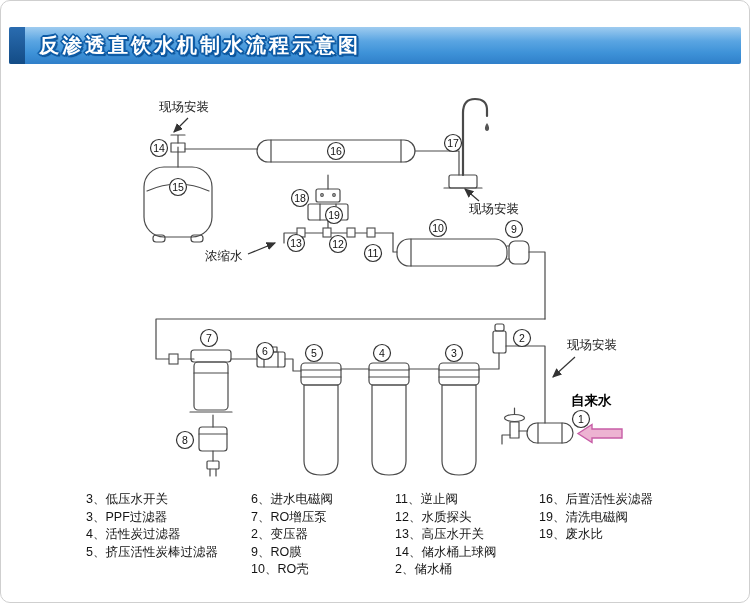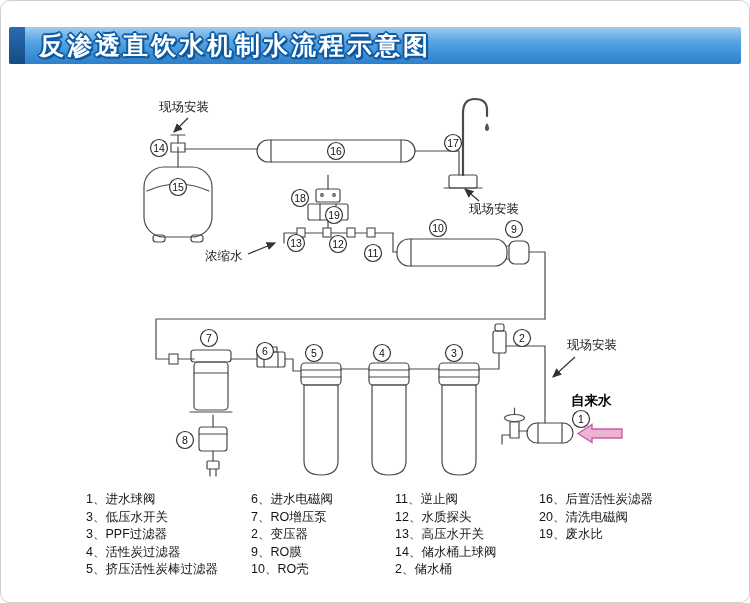--- a/index.html
+++ b/index.html
@@ -12,21 +12,21 @@
   .header{
     position:absolute;top:26px;left:8px;right:8px;height:37px;
     background:linear-gradient(180deg,#9fccf0 0%,#5aa5e2 38%,#3e92d8 70%,#2f7fc9 100%);
     border-radius:2px;display:flex;align-items:center;
   }
   .header-accent{
     width:16px;height:37px;background:linear-gradient(180deg,#2a6cb0,#134c86);
     border-radius:2px 0 0 2px;flex:0 0 auto;
   }
   .header-title{
-    padding-left:14px;font-size:25px;font-weight:bold;letter-spacing:3px;
+    padding-left:14px;font-size:20px;font-weight:bold;letter-spacing:3px;
     color:#ffffff;white-space:nowrap;
     text-shadow:
       -2px 0 0 #0d5ba6, 2px 0 0 #0d5ba6, 0 -2px 0 #0d5ba6, 0 2px 0 #0d5ba6,
       -1px -1px 0 #0d5ba6, 1px -1px 0 #0d5ba6, -1px 1px 0 #0d5ba6, 2px 2px 1px #0a4c8c;
   }
   
   .diagram{position:absolute;top:62px;left:0;}
   .pipes{stroke:#4a4a4a;stroke-width:1.2;fill:none;stroke-linecap:round;stroke-linejoin:round;}
   .fitting{fill:#ffffff;stroke:#4a4a4a;stroke-width:1.1;}
   .co circle{fill:#ffffff;stroke:#333333;stroke-width:1.2;}
@@ -265,21 +265,20 @@
         <text x="299" y="138.5">18</text>
       </g>
     <g class="co">
         <circle cx="333" cy="152" r="8.5"></circle>
         <text x="333" y="155.5">19</text>
       </g>
   </svg>
 
   <div class="legend">
     <div class="lcol" style="left:85px">
-      <div class="lrow">1、进水球阀</div>
       <div class="lrow">3、低压水开关</div>
       <div class="lrow">3、PPF过滤器</div>
       <div class="lrow">4、活性炭过滤器</div>
       <div class="lrow">5、挤压活性炭棒过滤器</div>
     </div>
     <div class="lcol" style="left:250px">
       <div class="lrow">6、进水电磁阀</div>
       <div class="lrow">7、RO增压泵</div>
       <div class="lrow">2、变压器</div>
       <div class="lrow">9、RO膜</div>
@@ -287,18 +286,18 @@
     </div>
     <div class="lcol" style="left:394px">
       <div class="lrow">11、逆止阀</div>
       <div class="lrow">12、水质探头</div>
       <div class="lrow">13、高压水开关</div>
       <div class="lrow">14、储水桶上球阀</div>
       <div class="lrow">2、储水桶</div>
     </div>
     <div class="lcol" style="left:538px">
       <div class="lrow">16、后置活性炭滤器</div>
-      <div class="lrow">20、清洗电磁阀</div>
+      <div class="lrow">19、清洗电磁阀</div>
       <div class="lrow">19、废水比</div>
     </div>
   </div>
 
 </div>
 
 </body></html>

